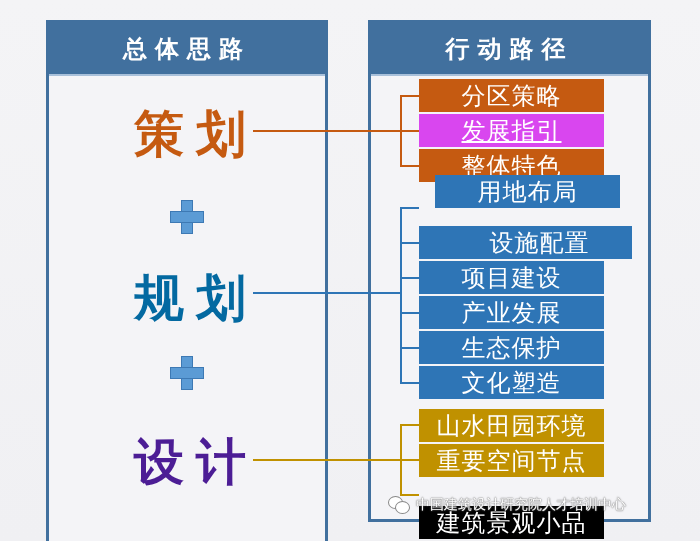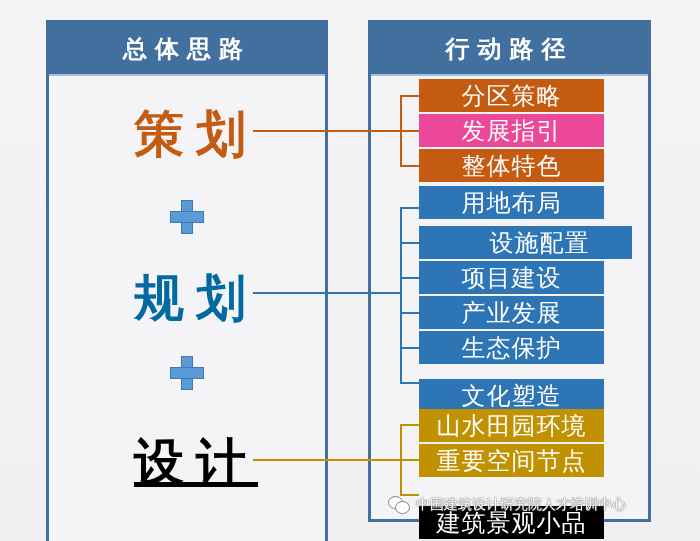--- a/index.html
+++ b/index.html
@@ -71,21 +71,21 @@
 </div>
 
 <div id="right-panel" class="panel">
   <div class="panel-header">行动路径</div>
 </div>
 
 <div class="big-term" style="left:134px; top:109px; color:#c55a11;">策划</div>
 <div class="plus" style="left:170px; top:200px;"></div>
 <div class="big-term" style="left:134px; top:273px; color:#0369a1;">规划</div>
 <div class="plus" style="left:170px; top:356px;"></div>
-<div class="big-term" style="left:134px; top:437px; color:#000000;text-decoration:underline;">设计</div>
+<div class="big-term" style="left:134px; top:437px; color:#4c1d95;">设计</div>
 
 <div class="connector" style="left:253px; top:130px; width:147px; background:#c55a11;"></div>
 <div class="bracket" style="left:400px; top:95px; height:71px; border-color:#c55a11;"></div>
 <div class="tick" style="left:400px; top:95px; background:#c55a11;"></div>
 <div class="tick" style="left:400px; top:130px; background:#c55a11;"></div>
 <div class="tick" style="left:400px; top:165px; background:#c55a11;"></div>
 
 <div class="connector" style="left:253px; top:292px; width:147px; background:#2e75b6;"></div>
 <div class="bracket" style="left:400px; top:207px; height:177px; border-color:#2e75b6;"></div>
 <div class="tick" style="left:400px; top:207px; background:#2e75b6;"></div>
@@ -95,29 +95,29 @@
 <div class="tick" style="left:400px; top:347px; background:#2e75b6;"></div>
 <div class="tick" style="left:400px; top:382px; background:#2e75b6;"></div>
 
 <div class="connector" style="left:253px; top:459px; width:147px; background:#c09100;"></div>
 <div class="bracket" style="left:400px; top:424px; height:72px; border-color:#c09100;"></div>
 <div class="tick" style="left:400px; top:424px; background:#c09100;"></div>
 <div class="tick" style="left:400px; top:459px; background:#c09100;"></div>
 <div class="tick" style="left:400px; top:494px; background:#c09100;"></div>
 
 <div class="item" style="top:79px; background:#c55a11;">分区策略</div>
-<div class="item" style="top:114px; background:#ec4899;">发展指引</div>
+<div class="item" style="top:114px; background:#d946ef;text-decoration:underline;">发展指引</div>
 <div class="item" style="top:149px; background:#c55a11;">整体特色</div>
 
-<div class="item" style="top:186px; background:#2e75b6;">用地布局</div>
+<div class="item" style="top:175px; background:#2e75b6;margin-left:16px;">用地布局</div>
 <div class="item" style="top:226px; background:#2e75b6;padding-left:28px;">设施配置</div>
 <div class="item" style="top:261px; background:#2e75b6;">项目建设</div>
 <div class="item" style="top:296px; background:#2e75b6;">产业发展</div>
 <div class="item" style="top:331px; background:#2e75b6;">生态保护</div>
-<div class="item" style="top:379px; background:#2e75b6;">文化塑造</div>
+<div class="item" style="top:366px; background:#2e75b6;">文化塑造</div>
 
 <div class="item" style="top:409px; background:#c09100;">山水田园环境</div>
 <div class="item" style="top:444px; background:#c09100;">重要空间节点</div>
 <div class="item" style="top:506px; background:#000000;">建筑景观小品</div>
 
 <div class="watermark">
   <span class="wechat-icon"></span>
   <span>中国建筑设计研究院人才培训中心</span>
 </div>
 

